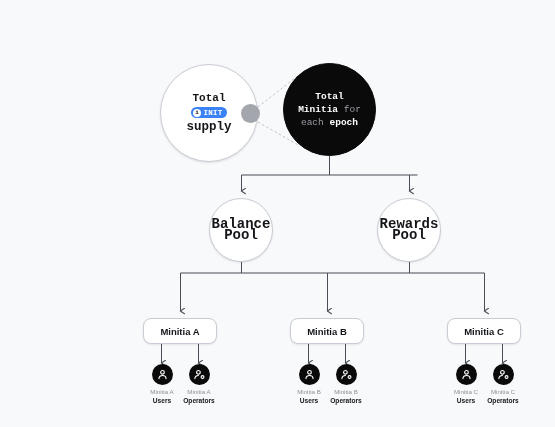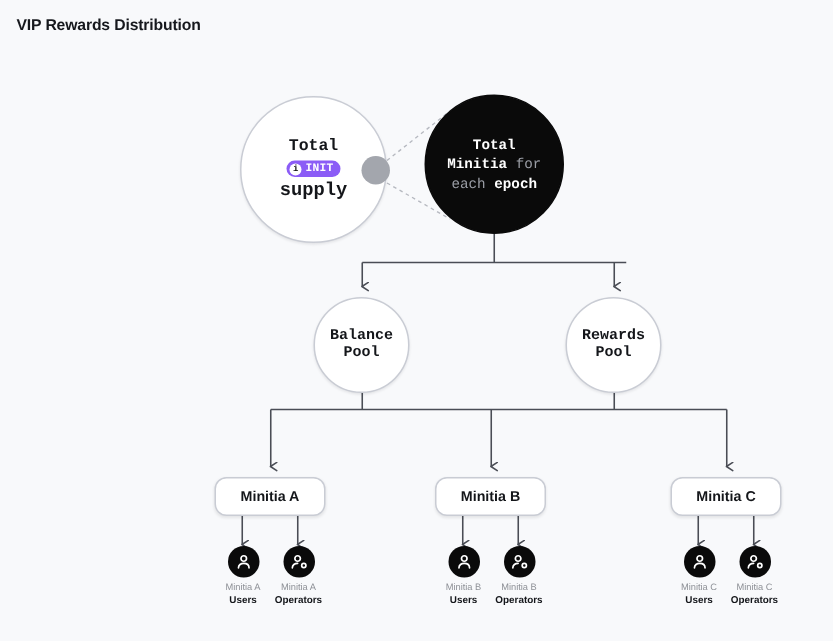--- a/index.html
+++ b/index.html
@@ -37,21 +37,21 @@
   .circ-black{
     background:#0a0a0a;color:#ffffff;border:1px solid #0a0a0a;
   }
 
   #supply-circle{left:160px;top:64px;width:98px;height:98px;}
   #supply-circle .l1{font-size:11px;font-weight:bold;line-height:13px;}
   #supply-circle .l3{font-size:12.5px;font-weight:bold;line-height:14px;margin-top:1px;}
 
   .init-badge{
     display:inline-flex;align-items:center;gap:2.5px;
-    background:#8b5cf6;color:#fff;border-radius:999px;
+    background:#3b82f6;color:#fff;border-radius:999px;
     padding:1.5px 5px 1.5px 2.5px;margin:2px 0 1px 0;justify-content:space-between;
   }
   .init-badge .dot{
     width:8px;height:8px;border-radius:50%;
     background:#ffffff;color:#0a0a0a;
     display:flex;align-items:center;justify-content:center;
     font-size:6px;font-weight:bold;line-height:1;
   }
   .init-badge .txt{font-size:7.5px;font-weight:bold;letter-spacing:.2px;}
 
@@ -63,21 +63,21 @@
   #reward-circle .soft{color:#9b9ea6;font-weight:normal;text-align:right;}
 
   .gray-dot{
     position:absolute;left:241px;top:104px;
     width:19px;height:19px;border-radius:50%;
     background:#a3a6ad;
   }
 
   
   .pool{width:64px;height:64px;}
-  .pool .pl{font-size:10px;font-weight:bold;line-height:11.5px;}
+  .pool .pl{font-size:14px;font-weight:bold;line-height:11.5px;}
   #balance-pool{left:209px;top:198px;}
   #weight-pool{left:377px;top:198px;}
 
   
   .mbox{
     position:absolute;width:74px;height:26px;
     background:#ffffff;border:1.1px solid #c9ccd4;border-radius:8px;
     display:flex;align-items:center;justify-content:center;
     font-size:9.5px;font-weight:bold;
     box-shadow:0 1px 2px rgba(20,22,26,.09);
@@ -96,21 +96,20 @@
   }
   .leaf .lbl{margin-top:3px;line-height:8.5px;}
   .leaf .lbl .top{display:block;font-size:6.2px;color:#8e9197;}
   .leaf .lbl .bot{display:block;font-size:6.6px;font-weight:bold;color:#14161a;}
 </style>
 </head>
 <body>
 
 <div id="stage">
 
-  <div class="title">VIP Rewards Distribution</div>
 
   <svg class="wires" viewBox="0 0 555 427" xmlns="http://www.w3.org/2000/svg">
     <defs>
       <marker id="ah" markerWidth="7" markerHeight="7" refX="3.1" refY="5.4" orient="auto" markerUnits="userSpaceOnUse">
         <path d="M0.4,1.4 L3.1,5.6 L5.8,1.4" fill="none" stroke="#4a4d55" stroke-width="1.05" stroke-linecap="round" stroke-linejoin="round"></path>
       </marker>
     </defs>
 
     <g stroke="#b6b9c0" stroke-width="0.9" stroke-dasharray="2.4 2.4" fill="none">
       <line x1="258" y1="107" x2="300" y2="74"></line>

